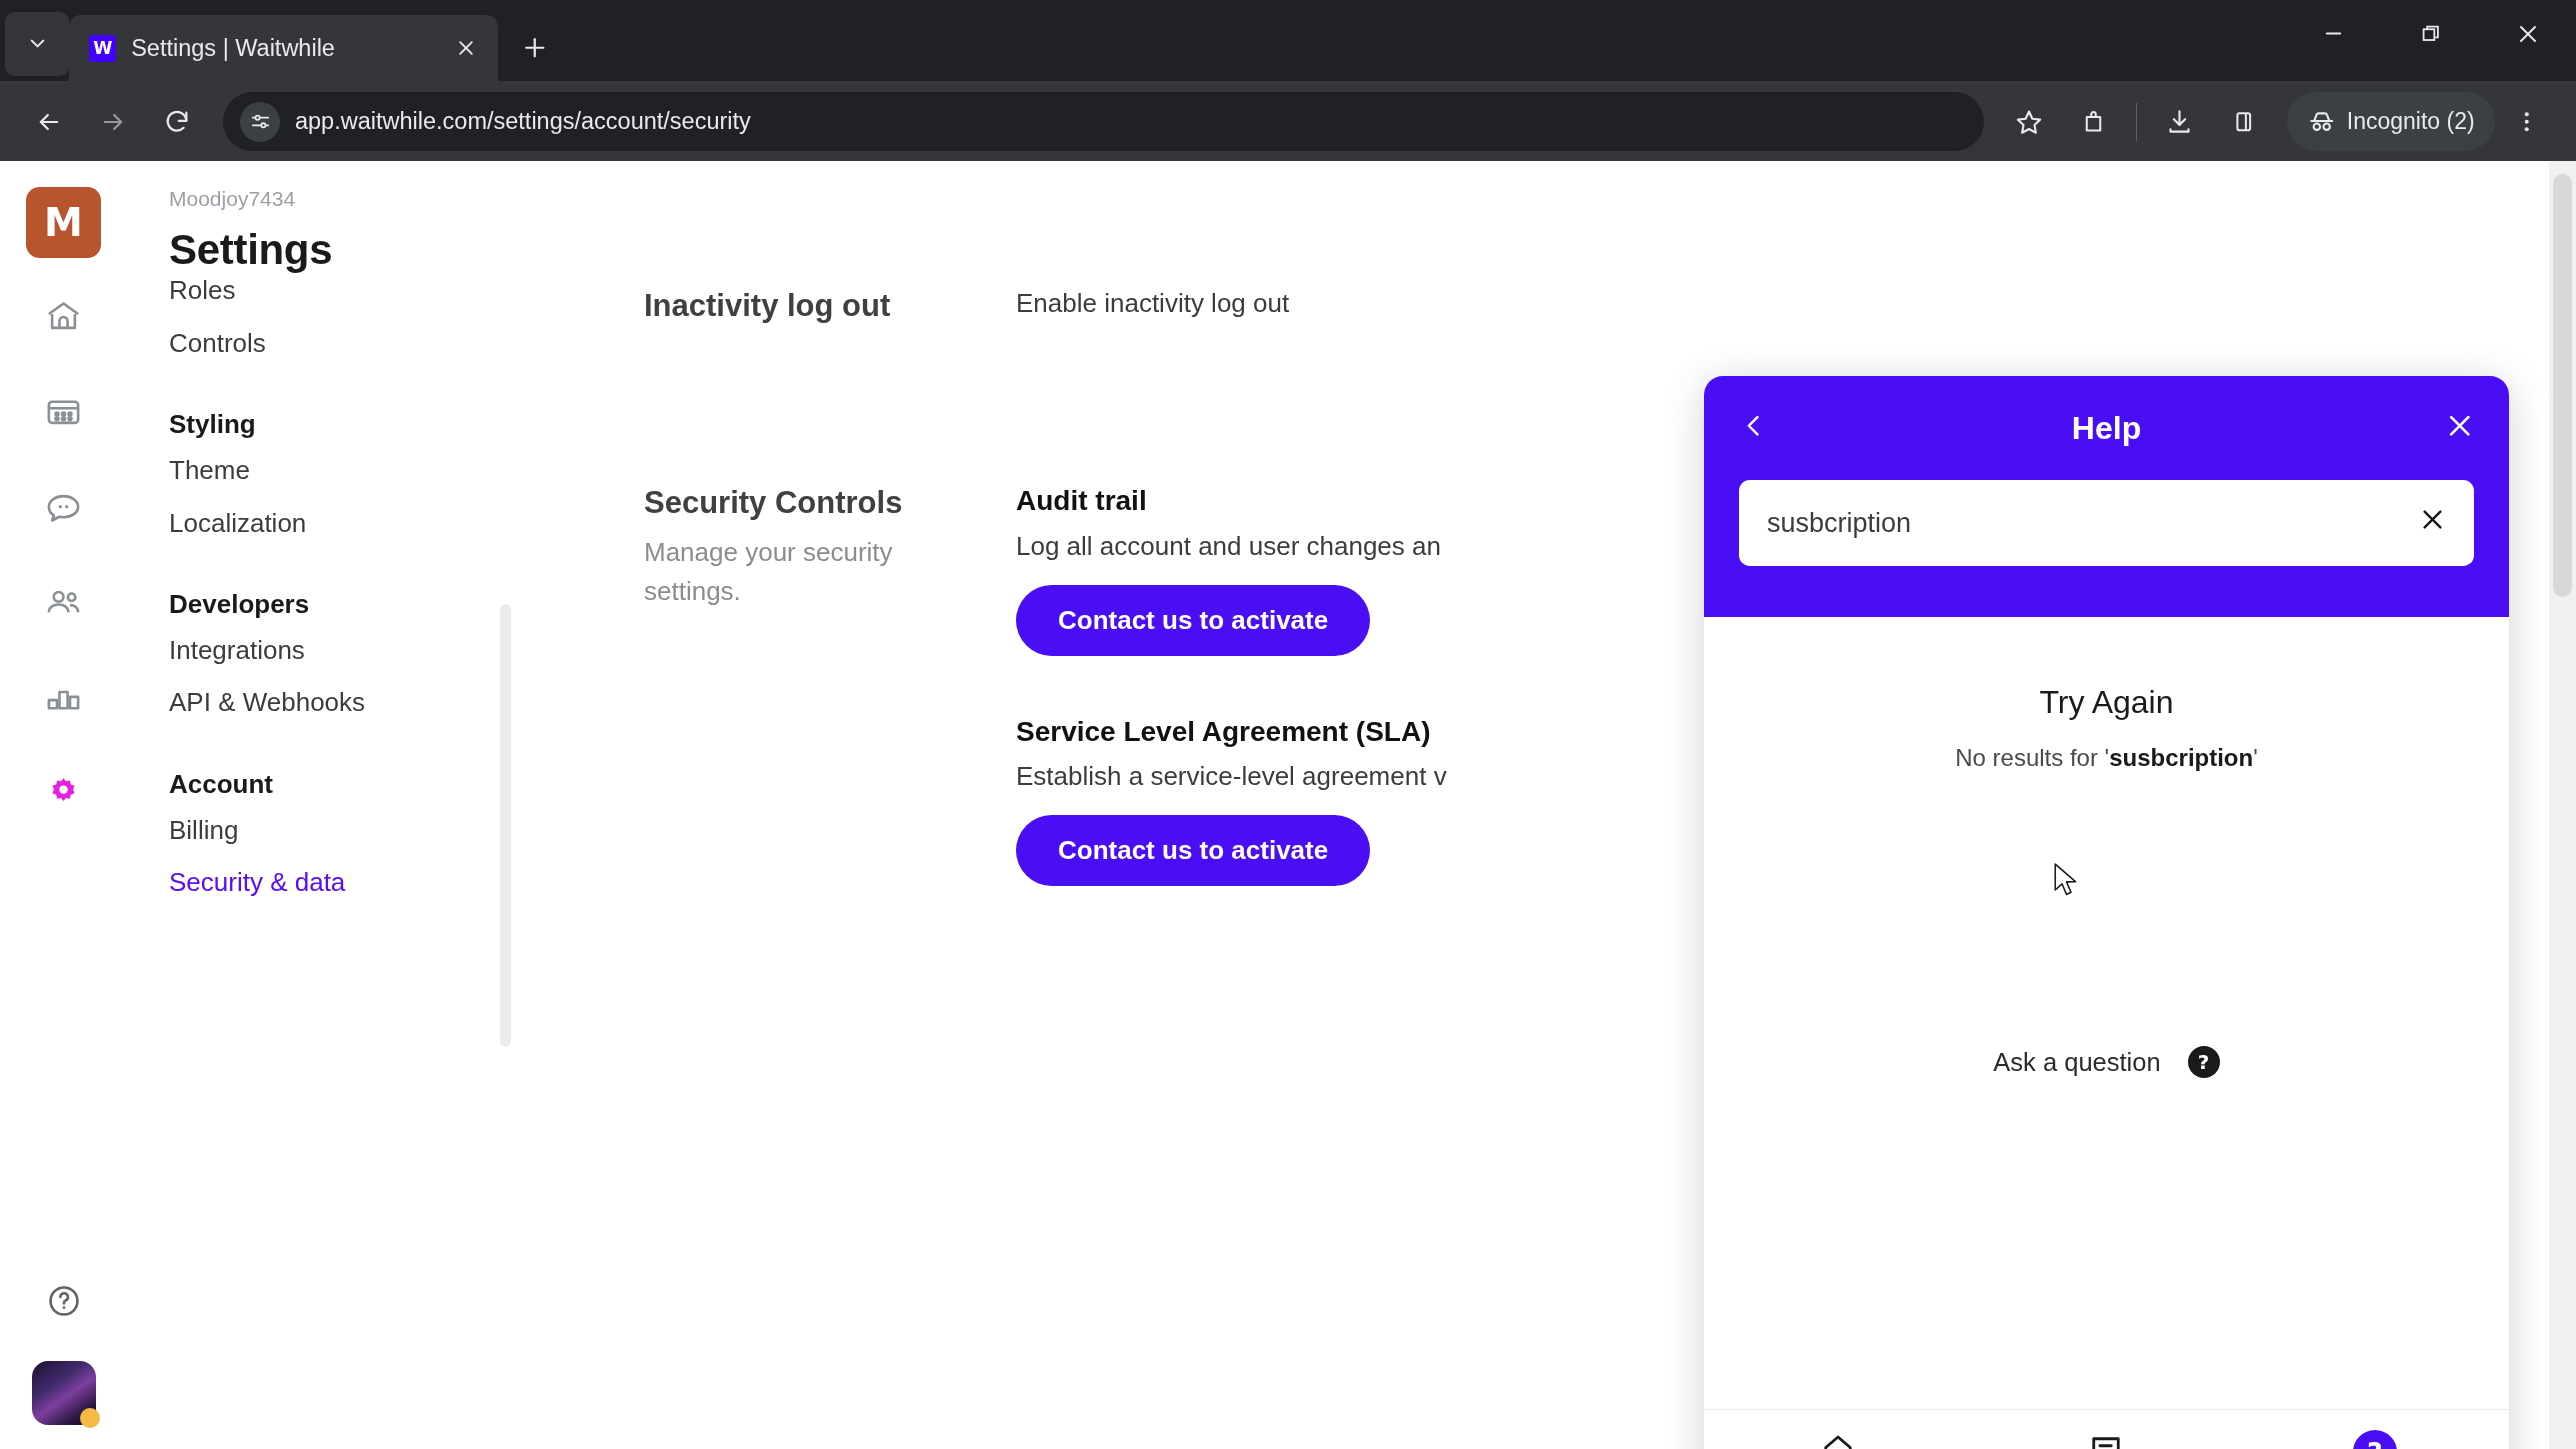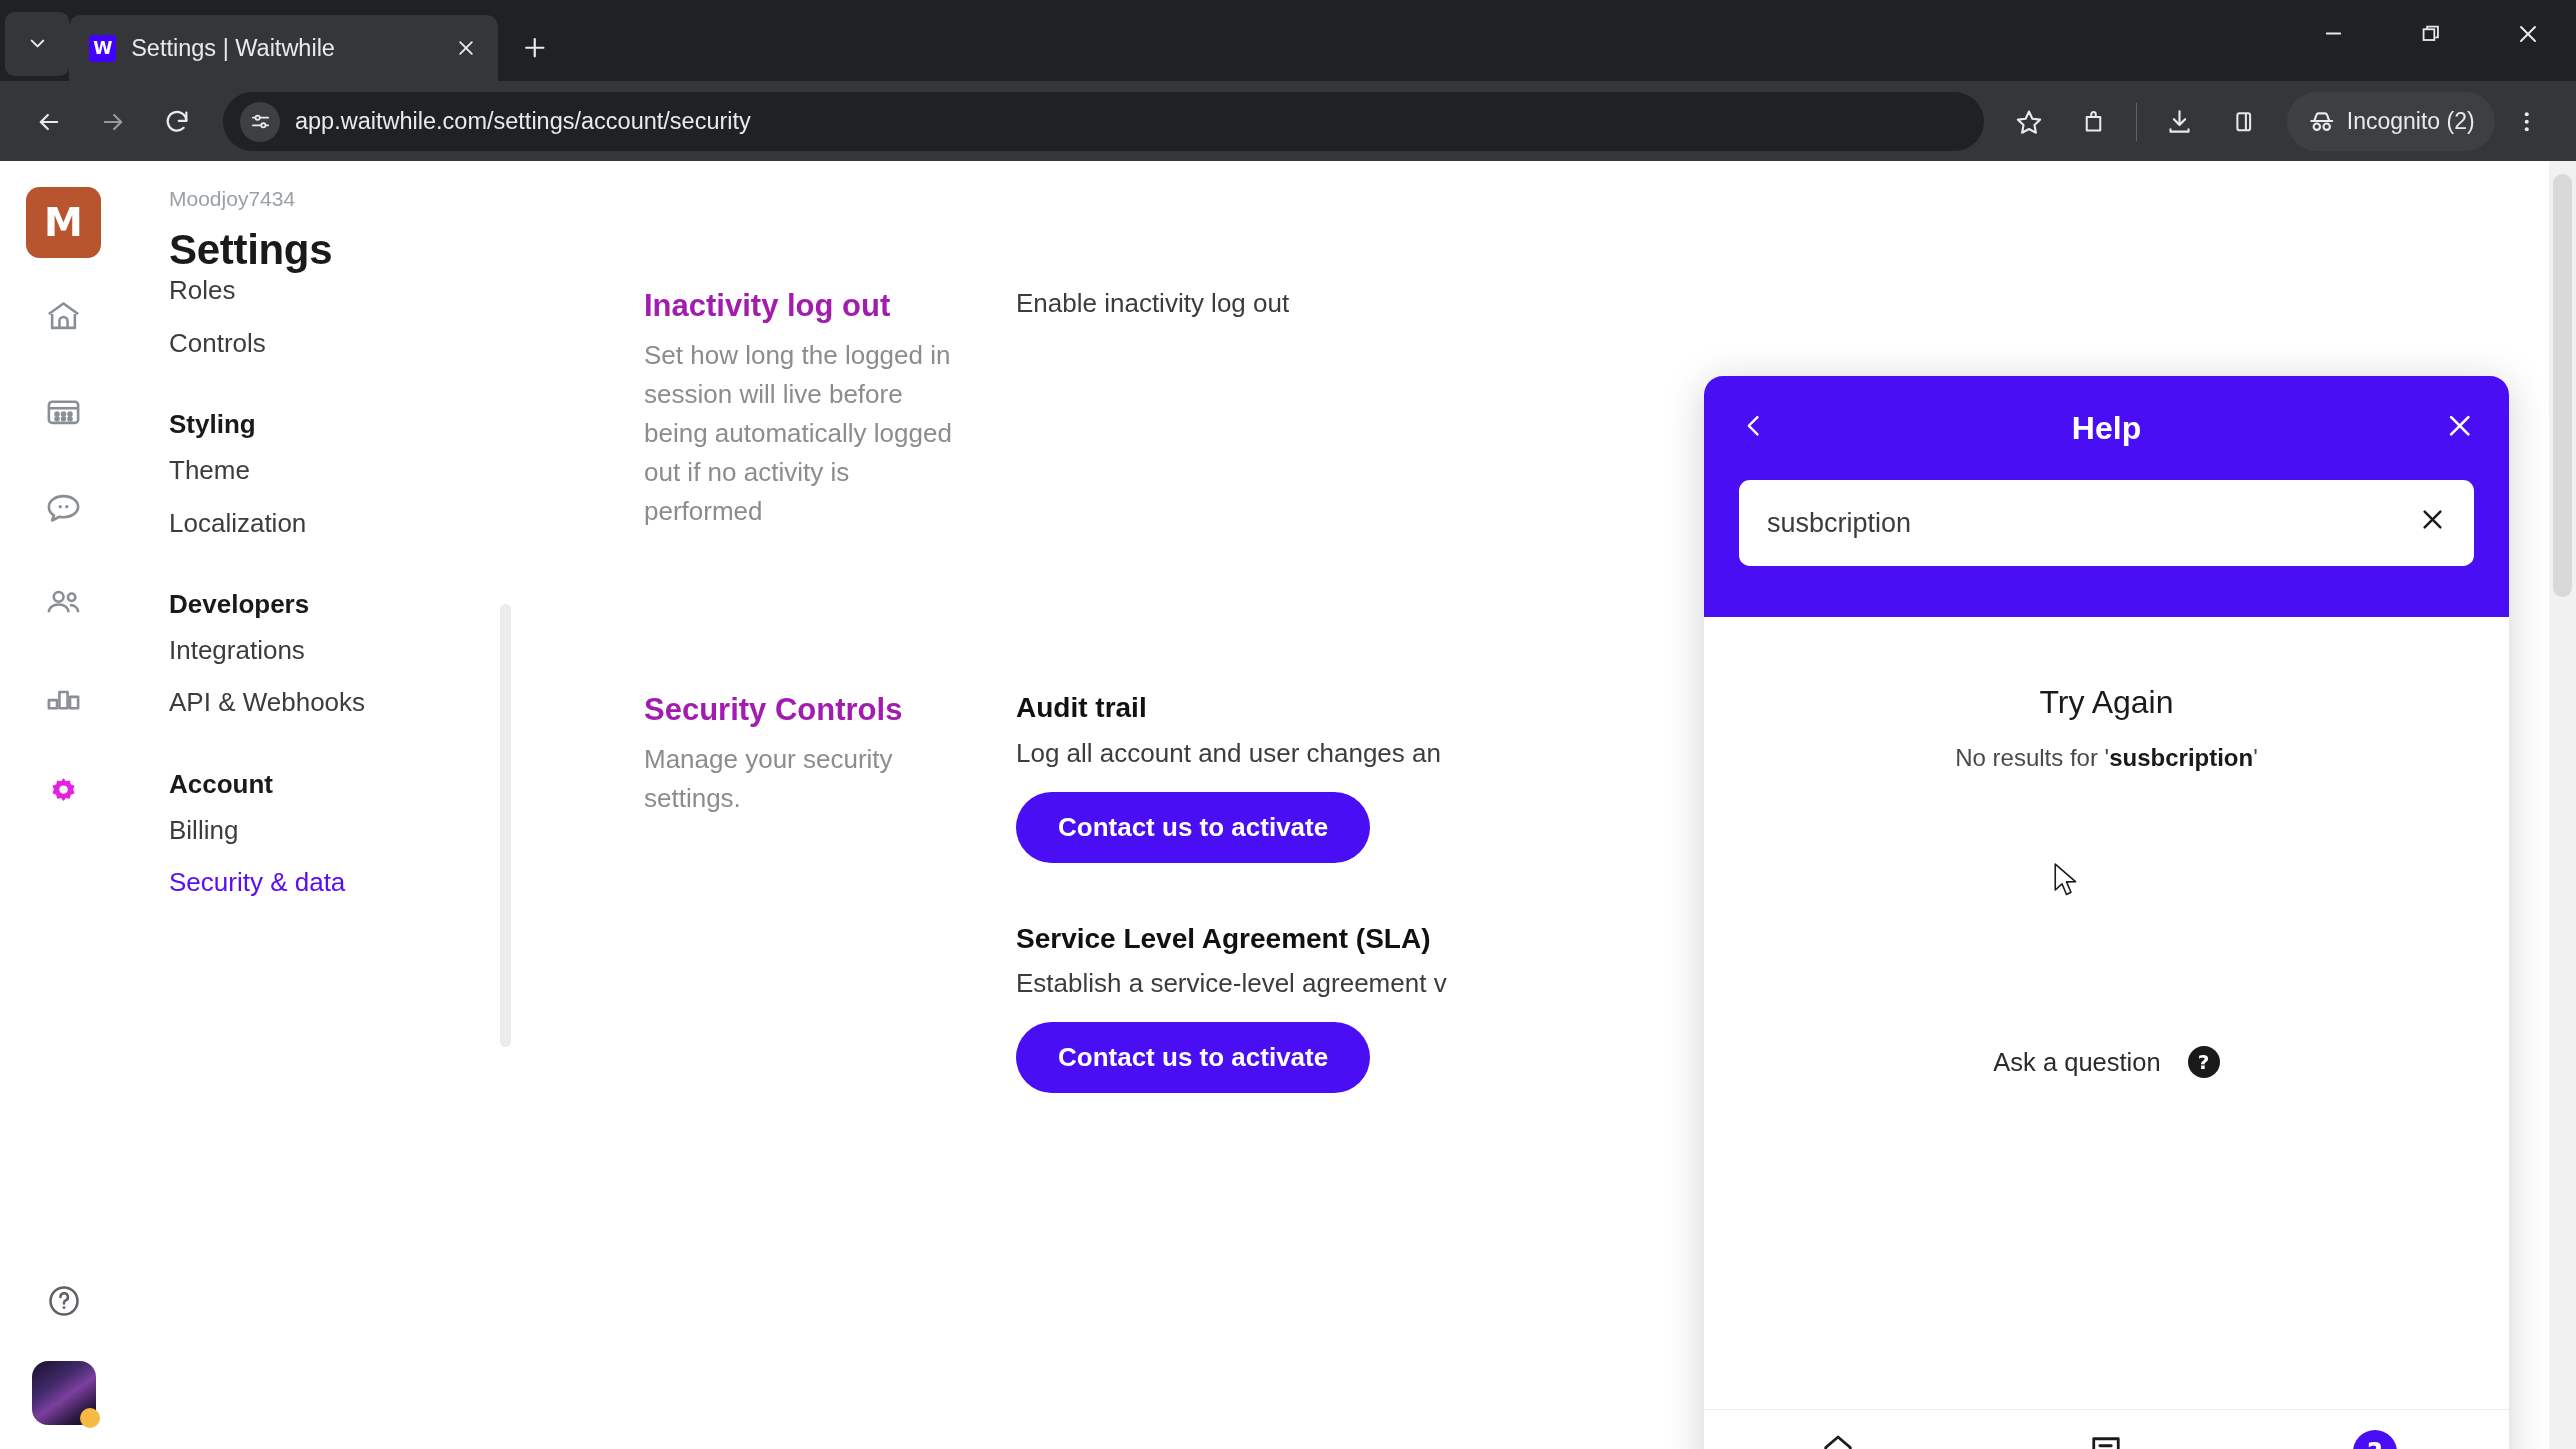--- a/index.html
+++ b/index.html
@@ -121,21 +121,21 @@
   }
 
   
   .content {
     position: absolute; left: 537px; top: 0; right: 0; height: 1288px;
     padding-left: 107px; padding-top: 13.4px; overflow: hidden;
   }
   .page-title { font-size: 44px; font-weight: 700; color:#111; margin-top: 161px; letter-spacing:-0.3px;}
   .section { display:flex; margin-top: 114px; }
   .sec-left { width: 372px; flex: 0 0 372px; padding-right: 47px; }
-  .sec-head { font-size: 31px; font-weight: 700; color:#a21caf; }
+  .sec-head { font-size: 31px; font-weight: 700; color:#404040; }
   .sec-desc { font-size: 26px; color:#8c8c8c; line-height: 1.5; margin-top: 12px; }
   .sec-right { flex: 1 1 auto; min-width: 0; }
   .field-label { font-size: 26px; color:#3c3c3c; }
 
   .sub { margin-bottom: 60px; }
   .sub-head { font-size: 28px; font-weight: 700; color:#111; }
   .sub-desc { font-size: 26px; color:#3c3c3c; margin-top: 13.4px; white-space: nowrap;
               overflow: hidden; }
   .cta {
     display:inline-block; margin-top: 23px; background:#4a0ef5; color:#fff;
@@ -422,21 +422,20 @@
       </div>
 
       <div class="nav-scrollbar"></div>
     </div>
 
     <div class="content">
 
       <div class="section">
         <div class="sec-left">
           <div class="sec-head">Inactivity log out</div>
-          <div class="sec-desc">Set how long the logged in session will live before being automatically logged out if no activity is performed</div>
         </div>
         <div class="sec-right">
           <div class="field-label">Enable inactivity log out</div>
         </div>
       </div>
 
       <div class="section" style="margin-top:161px">
         <div class="sec-left">
           <div class="sec-head">Security Controls</div>
           <div class="sec-desc">Manage your security settings.</div>

